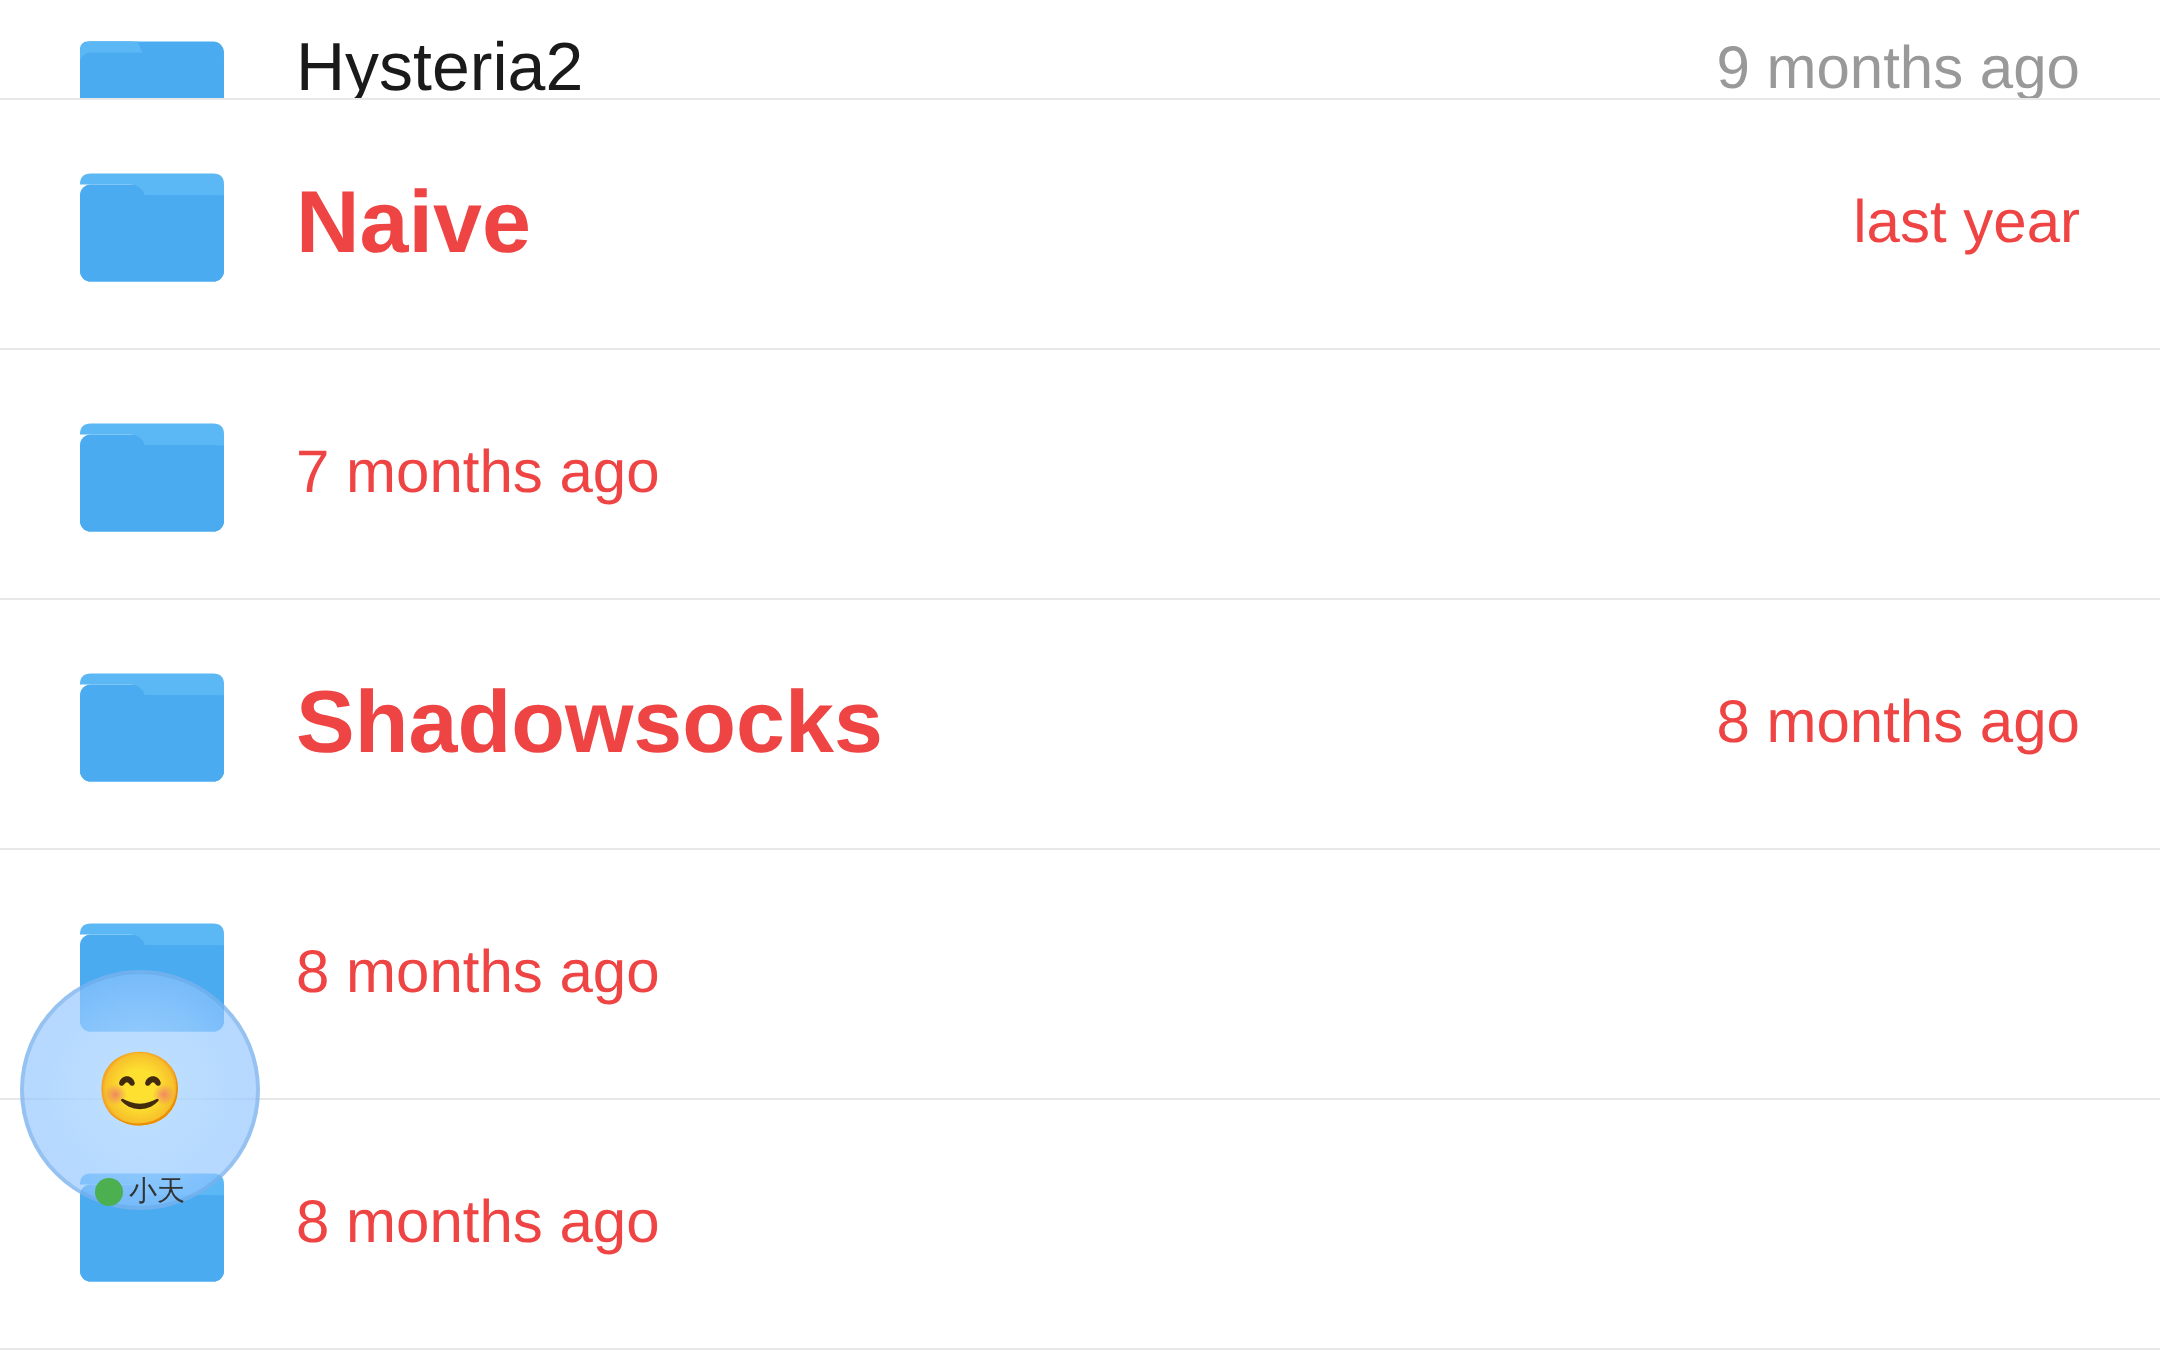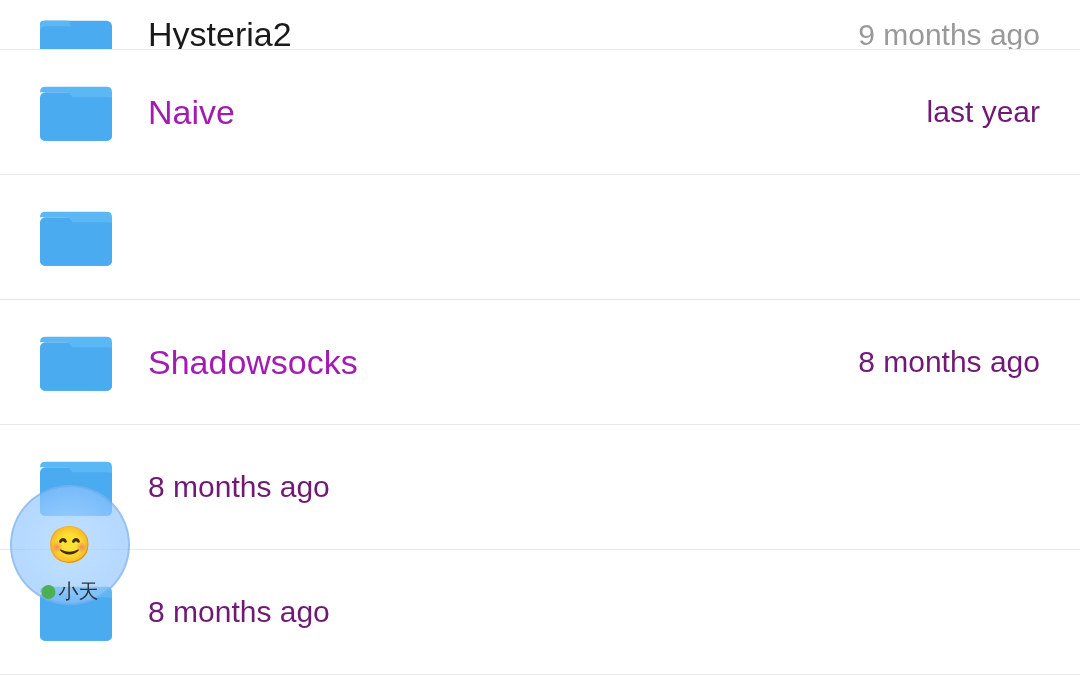--- a/index.html
+++ b/index.html
@@ -42,28 +42,28 @@
       flex-shrink: 0;
     }
 
     .folder-icon svg {
       width: 100%;
       height: 100%;
     }
 
     .file-name {
       flex: 1;
-      font-size: 34px;
-      color: #a21caf;
-      font-weight: 400;
+      font-size: 44px;
+      color: #ef4444;
+      font-weight: 700;
     }
 
     .file-date {
       font-size: 30px;
-      color: #701a75;
+      color: #ef4444;
       font-weight: 400;
     }
 
     
     .watermark {
       position: fixed;
       bottom: 60px;
       left: 10px;
       width: 130px;
       height: 130px;
@@ -87,21 +87,21 @@
       font-size: 36px;
       text-align: center;
       line-height: 1;
     }
 
     .watermark-label {
       position: absolute;
       bottom: -2px;
       left: 50%;
       transform: translateX(-50%);
-      font-size: 20px;
+      font-size: 14px;
       color: #333;
       white-space: nowrap;
       display: flex;
       align-items: center;
       gap: 3px;
       text-align: right;
     }
 
     .watermark-dot {
       width: 14px;
@@ -175,20 +175,21 @@
   </div>
 
   <div class="file-row">
     <div class="folder-icon">
       <svg viewBox="0 0 80 64" fill="none" xmlns="http://www.w3.org/2000/svg">
         <rect x="0" y="10" width="80" height="54" rx="6" fill="#4AABF0"></rect>
         <path d="M0 10 H28 Q34 10 36 16 H80 V10 Q80 4 74 4 H6 Q0 4 0 10 Z" fill="#5BB8F5"></path>
         <rect x="0" y="16" width="80" height="48" rx="6" fill="#4AABF0"></rect>
       </svg>
     </div>
+    <span class="file-date">7 months ago</span>
   </div>
 
   <div class="file-row">
     <div class="folder-icon">
       <svg viewBox="0 0 80 64" fill="none" xmlns="http://www.w3.org/2000/svg">
         <rect x="0" y="10" width="80" height="54" rx="6" fill="#4AABF0"></rect>
         <path d="M0 10 H28 Q34 10 36 16 H80 V10 Q80 4 74 4 H6 Q0 4 0 10 Z" fill="#5BB8F5"></path>
         <rect x="0" y="16" width="80" height="48" rx="6" fill="#4AABF0"></rect>
       </svg>
     </div>

